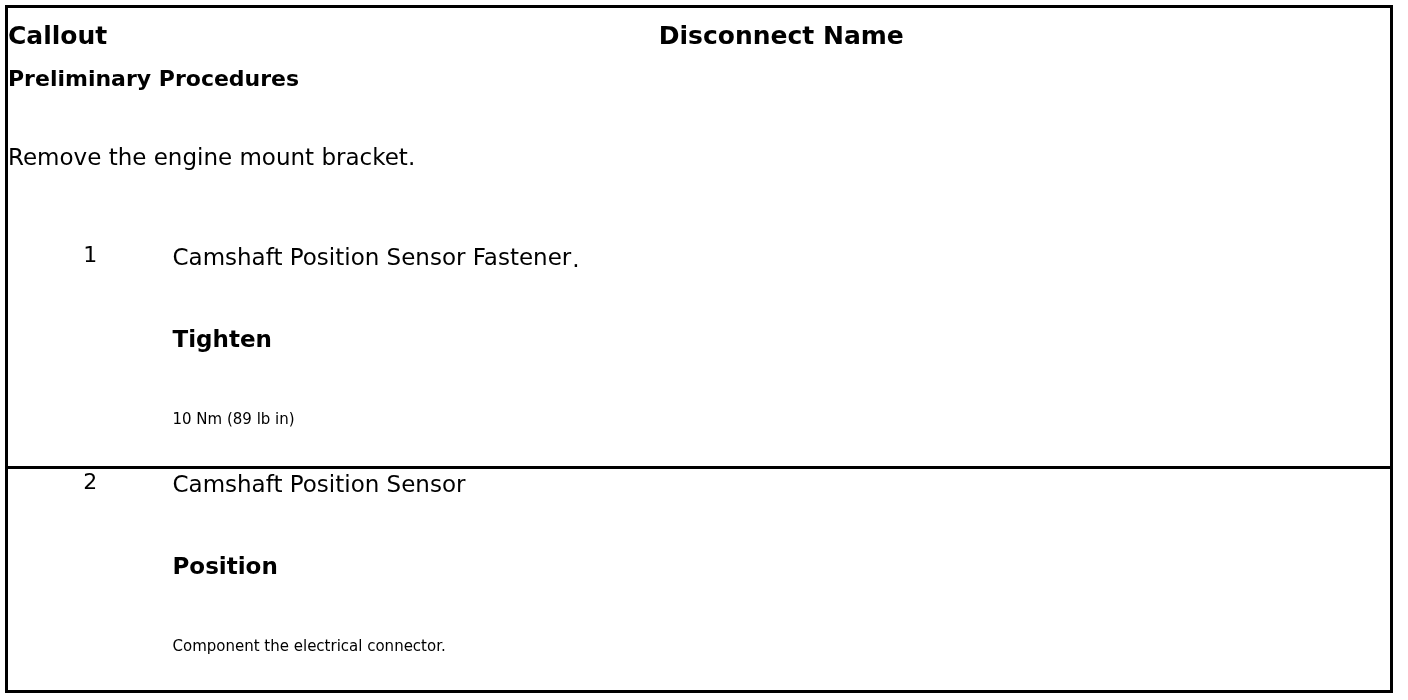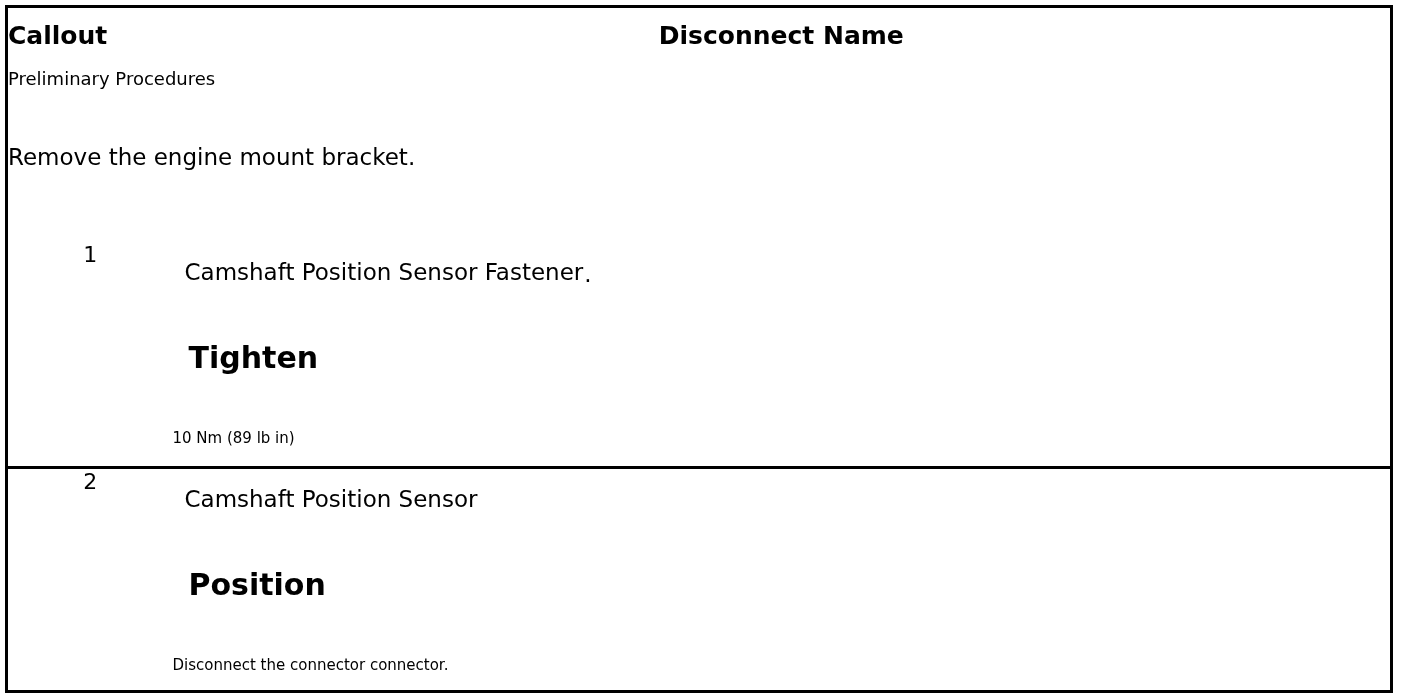--- a/index.html
+++ b/index.html
@@ -71,22 +71,22 @@
     text-align: center;
   }
 
   
   .prelim-cell {
     height: 178px;
     border-bottom: 3px solid #000;
     padding: 14px 17px 0 17px;
   }
   .prelim-title {
-    font-weight: normal;
-    font-size: 18px;
+    font-weight: bold;
+    font-size: 22px;
     line-height: 30px;
     margin: 0 12px 0 0;
   }
   .prelim-text {
     font-weight: normal;
     font-size: 23px;
     line-height: 30px;
     margin: 48px 0 0 0;
   }
 
@@ -108,30 +108,30 @@
     border-bottom: 3px solid #000;
   }
 
   .body-cell {
     padding: 14px 17px 0 12px;
     vertical-align: top;
   }
 
   .line-normal {
     font-size: 23px;
-    line-height: 37px;
+    line-height: 30px;
     font-weight: normal;
-    margin: 12px;
+    margin: 0;
     white-space: nowrap;
   }
   .line-bold {
-    font-size: 30px;
+    font-size: 23px;
     line-height: 30px;
     font-weight: bold;
-    margin: 50px 0 0 16px;
+    margin: 50px 0 0 0;
     white-space: nowrap;
   }
   .line-trailing {
     font-size: 15px;
     line-height: 30px;
     font-weight: normal;
     margin: 50px 0 0 0;
     white-space: nowrap;
   }
 
@@ -179,20 +179,20 @@
         </td>
       </tr>
 
       <tr class="row-2">
         <td class="num-cell">2</td>
         <td class="body-cell">
           <div class="line-normal">
             <span>Camshaft Position Sensor</span><span class="tiny-period"></span>
           </div>
           <div class="line-bold">Position</div>
-          <div class="line-trailing">Disconnect the connector connector.</div>
+          <div class="line-trailing">Component the electrical connector.</div>
         </td>
       </tr>
 
     </tbody>
   </table>
 
 </div>
 
 </body></html>

